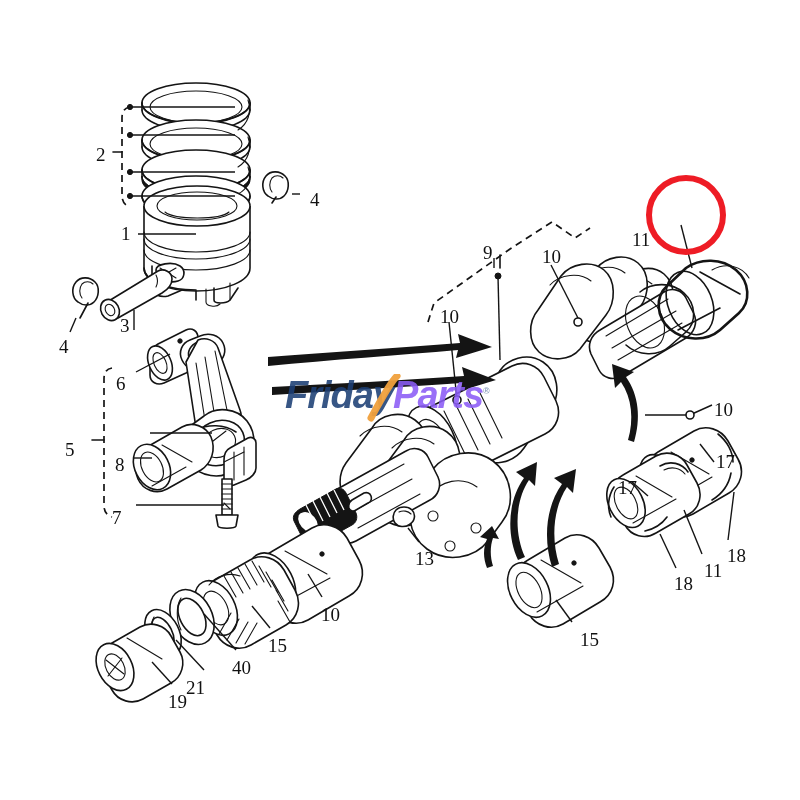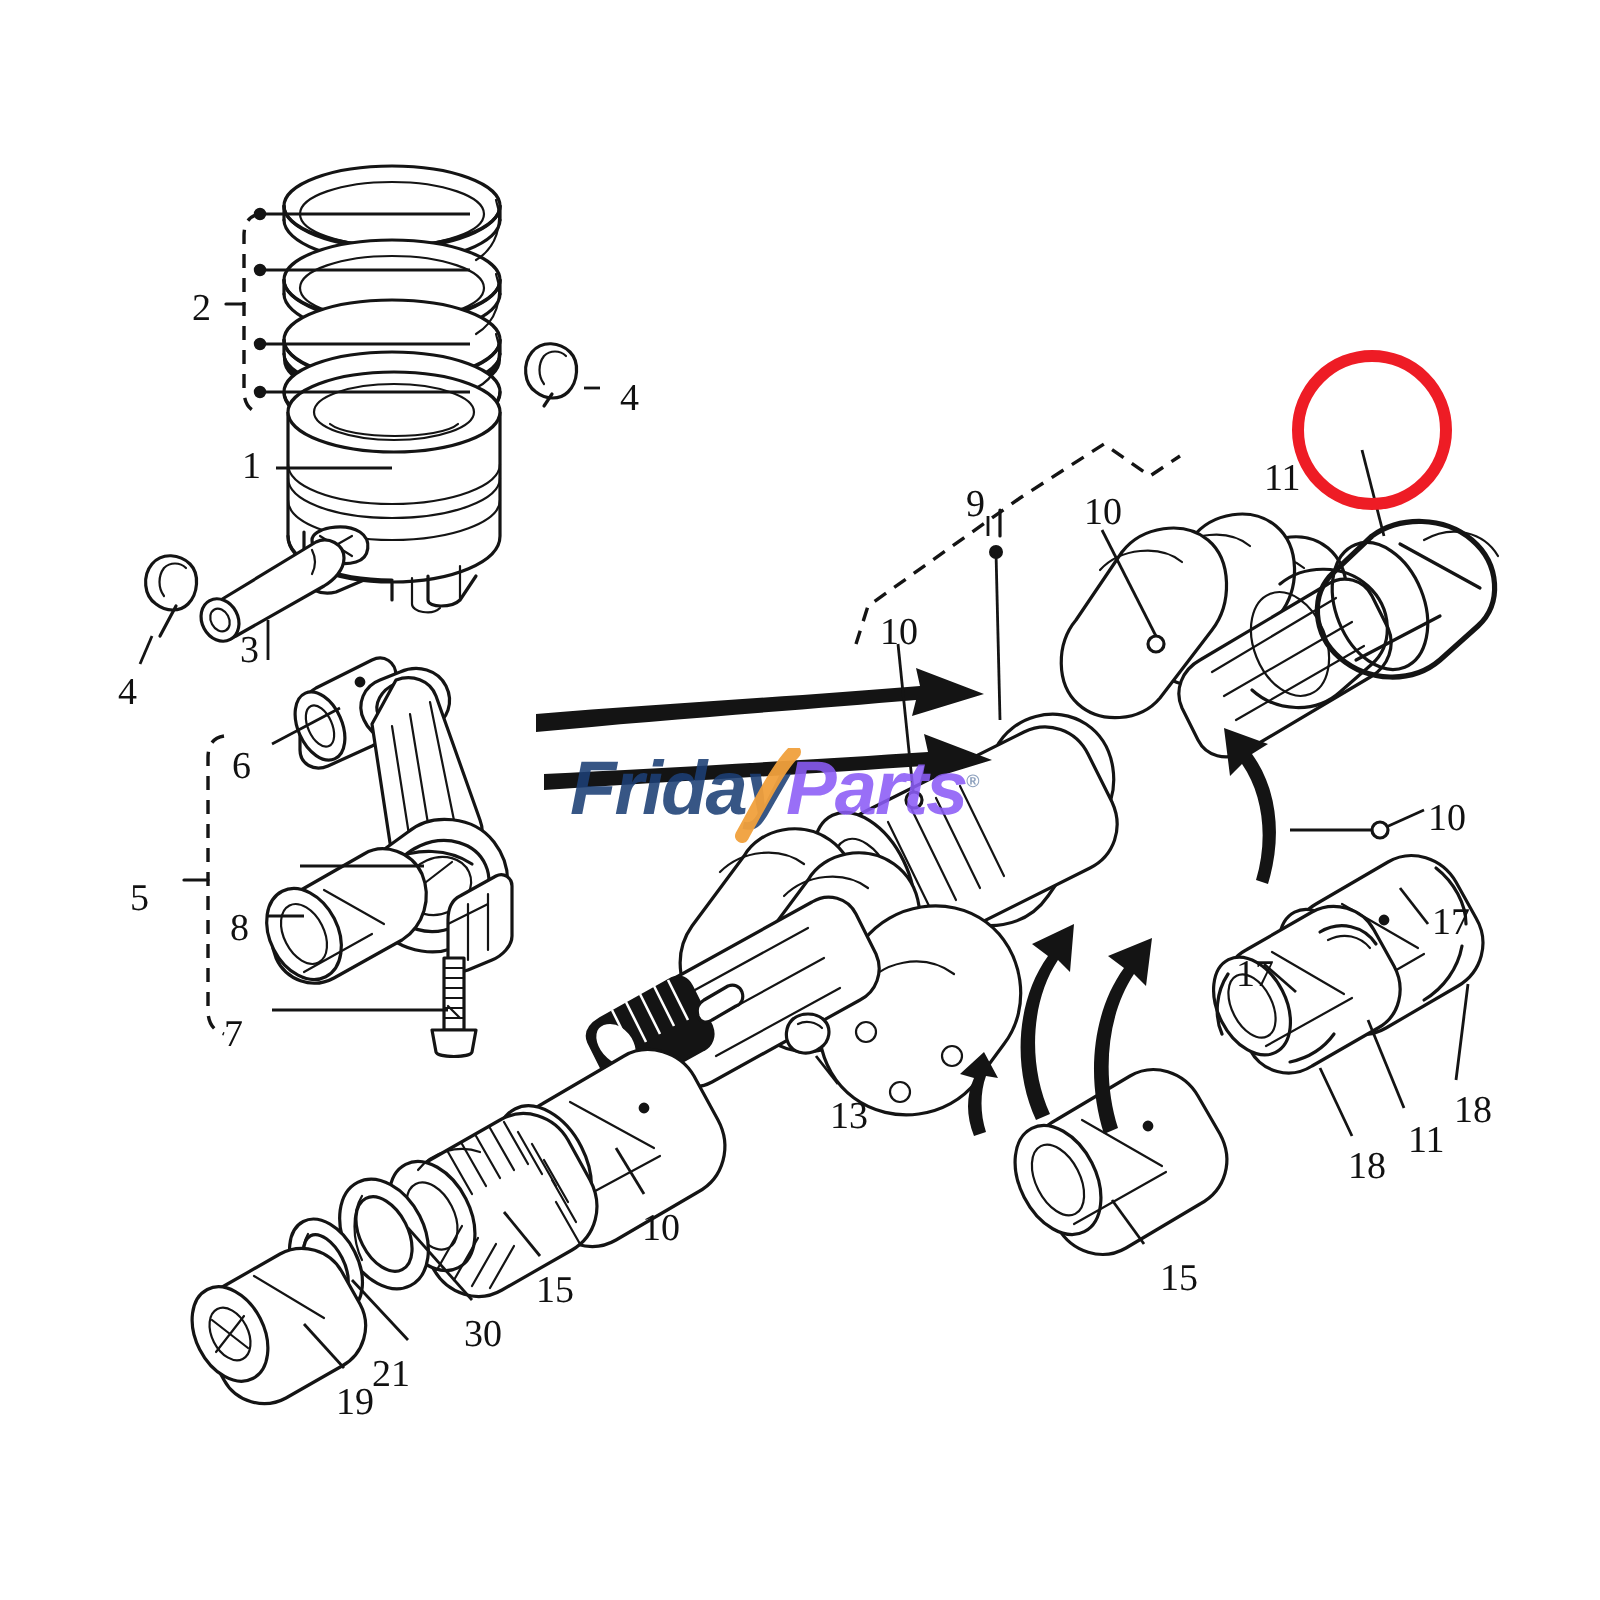--- a/index.html
+++ b/index.html
@@ -419,17 +419,17 @@
       <div class="callout" style="left: 268px; top: 636px;">15</div>
       <div class="callout" style="left: 415px; top: 549px;">13</div>
       <div class="callout" style="left: 321px; top: 605px;">10</div>
       <div class="callout" style="left: 580px; top: 630px;">15</div>
       <div class="callout" style="left: 704px; top: 561px;">11</div>
       <div class="callout" style="left: 716px; top: 452px;">17</div>
       <div class="callout" style="left: 618px; top: 478px;">17</div>
       <div class="callout" style="left: 727px; top: 546px;">18</div>
       <div class="callout" style="left: 674px; top: 574px;">18</div>
       <div class="callout" style="left: 168px; top: 692px;">19</div>
-      <div class="callout" style="left: 232px; top: 658px;">30</div>
+      <div class="callout" style="left: 232px; top: 658px;">40</div>
       <div class="callout" style="left: 186px; top: 678px;">21</div>
     </div>
 
 </div>
 
 </body></html>

